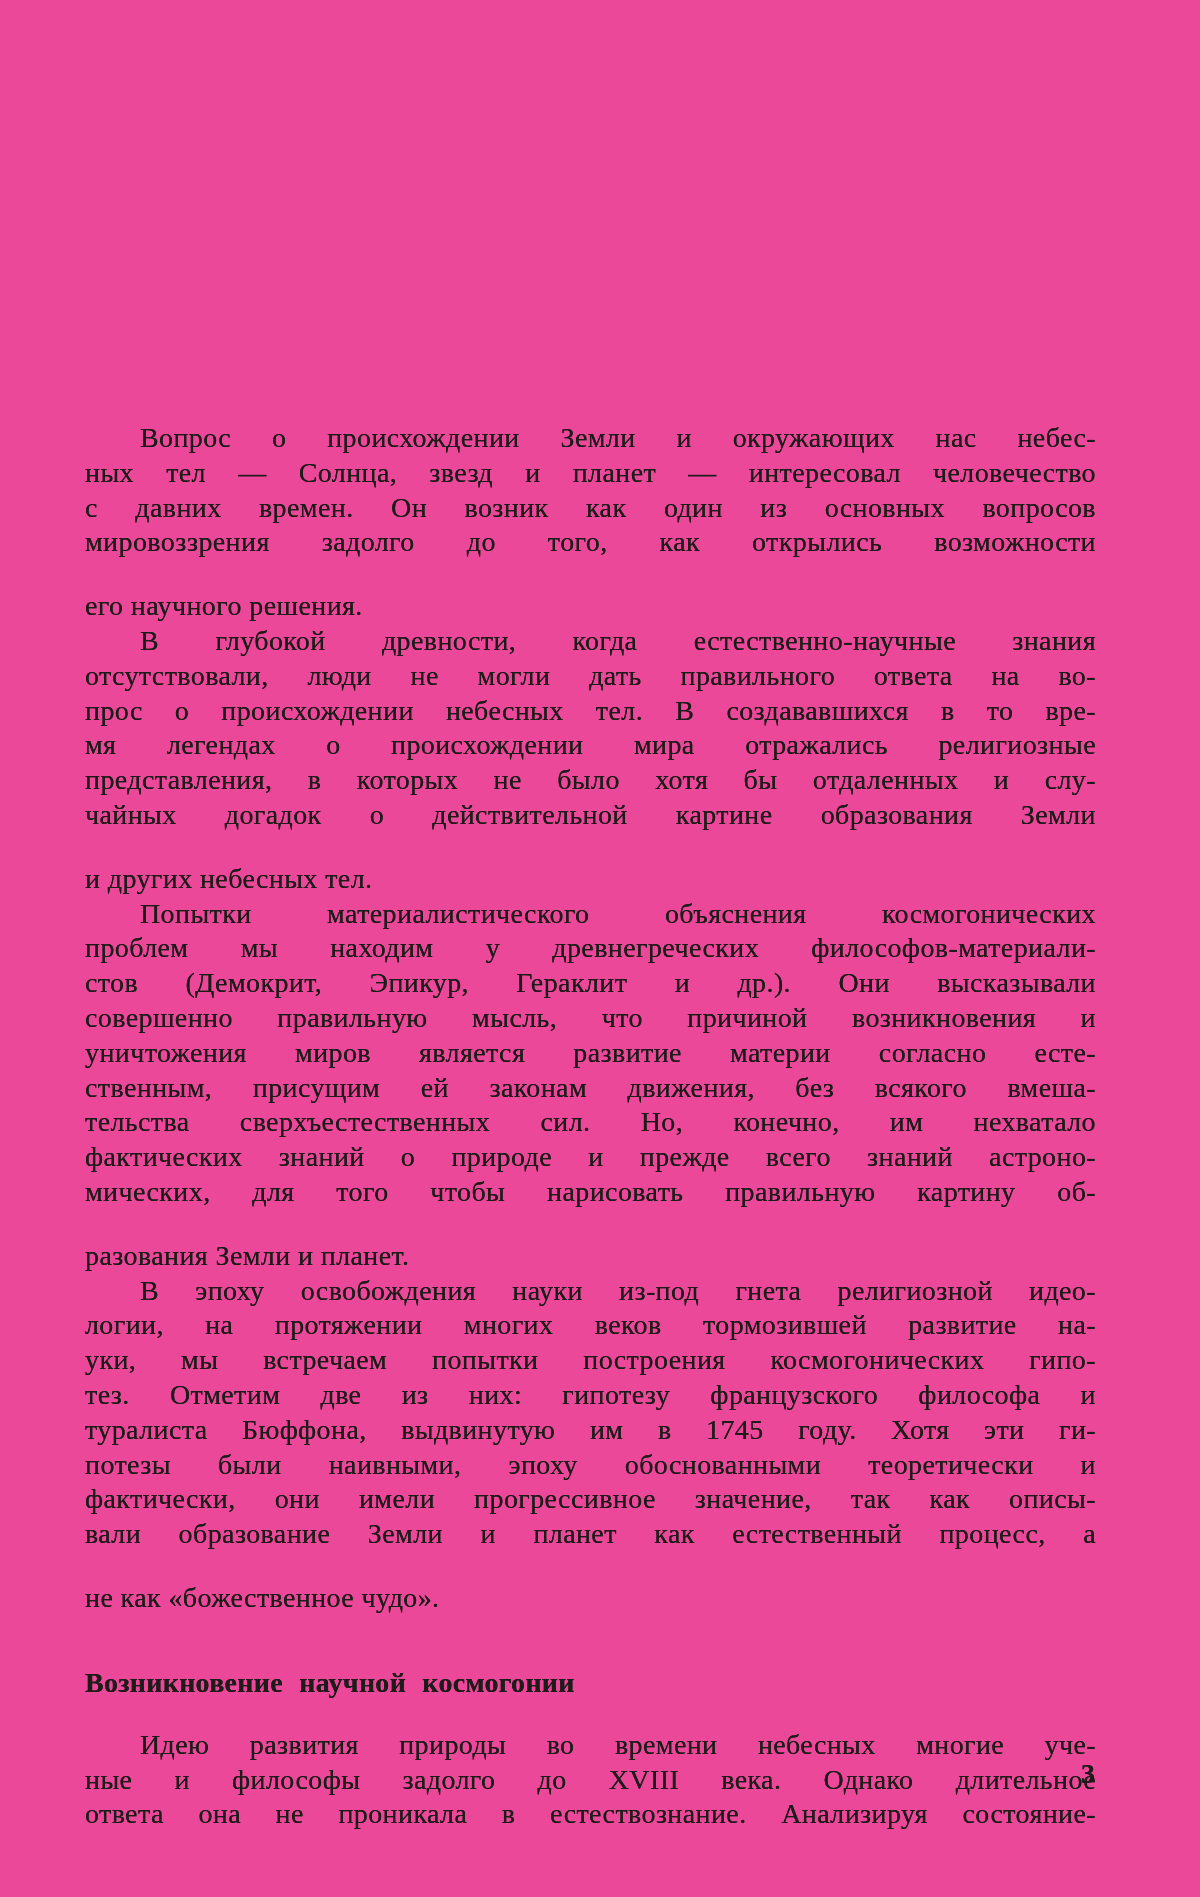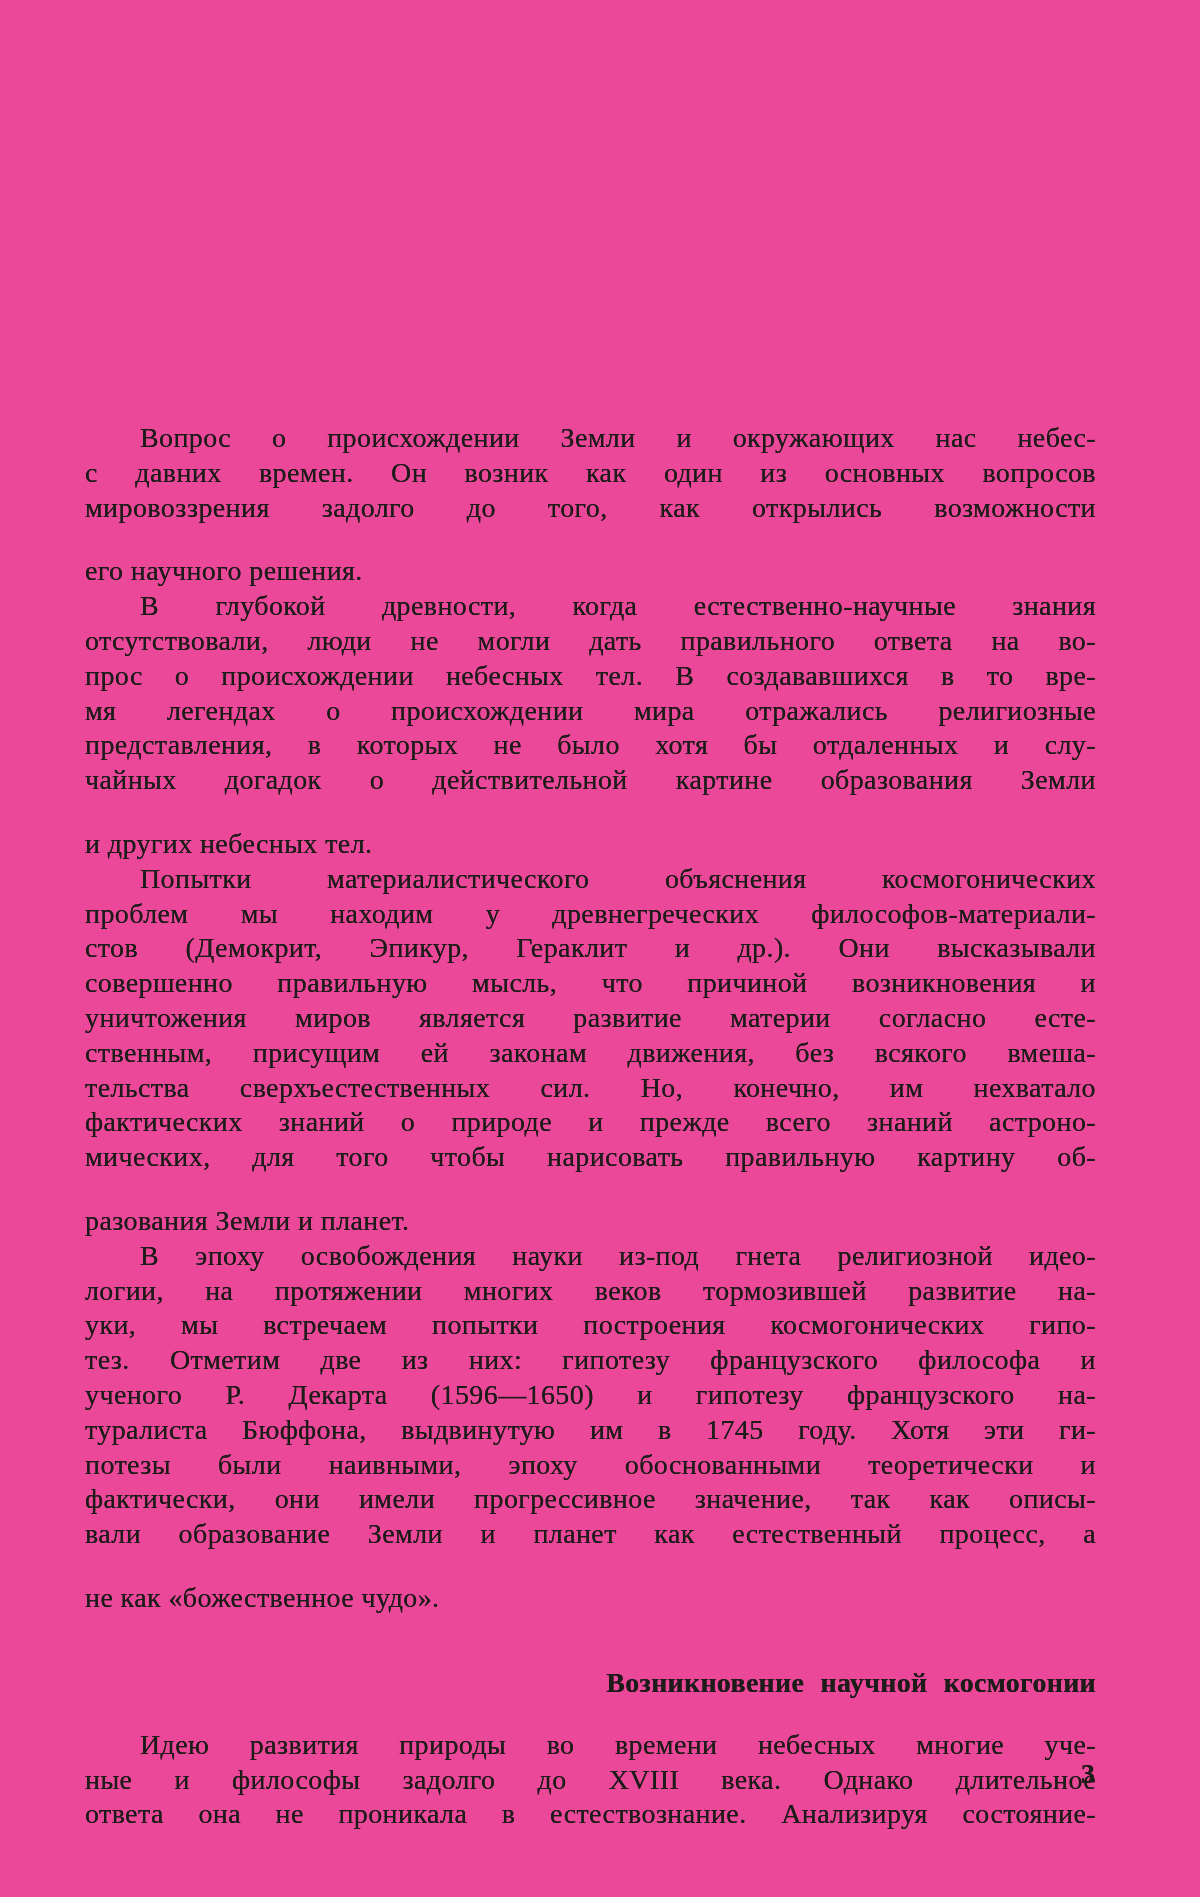--- a/index.html
+++ b/index.html
@@ -40,21 +40,21 @@
     text-align: left;
     text-align-last: left;
     margin-top: 29px;
   }
   .heading {
     margin: 49px 0 28px 0;
     height: 35px;
     font-size: 28px;
     line-height: 35px;
     font-weight: bold;
-    text-align: right;
+    text-align: left;
     word-spacing: 9px;
     letter-spacing: 0.3px;
     text-shadow: 0 0 0.4px currentColor;
   }
   .page-num {
     position: absolute;
     top: 1757px;
     right: 105px;
     font-size: 28px;
     line-height: 34px;
@@ -63,20 +63,21 @@
   }
 </style>
 </head>
 <body>
 
 <div class="page">
   <div class="text-col">
 
     <div class="para">
       <div class="line first">Вопрос о происхождении Земли и окружающих нас небес-</div>
+      <div class="line">ных тел — Солнца, звезд и планет — интересовал человечество</div>
       <div class="line">с давних времен. Он возник как один из основных вопросов</div>
       <div class="line">мировоззрения задолго до того, как открылись возможности</div>
       <div class="line end">его научного решения.</div>
     </div>
 
     <div class="para">
       <div class="line first">В глубокой древности, когда естественно-научные знания</div>
       <div class="line">отсутствовали, люди не могли дать правильного ответа на во-</div>
       <div class="line">прос о происхождении небесных тел. В создававшихся в то вре-</div>
       <div class="line">мя легендах о происхождении мира отражались религиозные</div>
@@ -96,21 +97,20 @@
       <div class="line">фактических знаний о природе и прежде всего знаний астроно-</div>
       <div class="line">мических, для того чтобы нарисовать правильную картину об-</div>
       <div class="line end">разования Земли и планет.</div>
     </div>
 
     <div class="para">
       <div class="line first">В эпоху освобождения науки из-под гнета религиозной идео-</div>
       <div class="line">логии, на протяжении многих веков тормозившей развитие на-</div>
       <div class="line">уки, мы встречаем попытки построения космогонических гипо-</div>
       <div class="line">тез. Отметим две из них: гипотезу французского философа и</div>
-      <div class="line">ученого Р. Декарта (1596—1650) и гипотезу французского на-</div>
       <div class="line">туралиста Бюффона, выдвинутую им в 1745 году. Хотя эти ги-</div>
       <div class="line">потезы были наивными, эпоху обоснованными теоретически и</div>
       <div class="line">фактически, они имели прогрессивное значение, так как описы-</div>
       <div class="line">вали образование Земли и планет как естественный процесс, а</div>
       <div class="line end">не как «божественное чудо».</div>
     </div>
 
     <h2 class="heading">Возникновение научной космогонии</h2>
 
     <div class="para">

